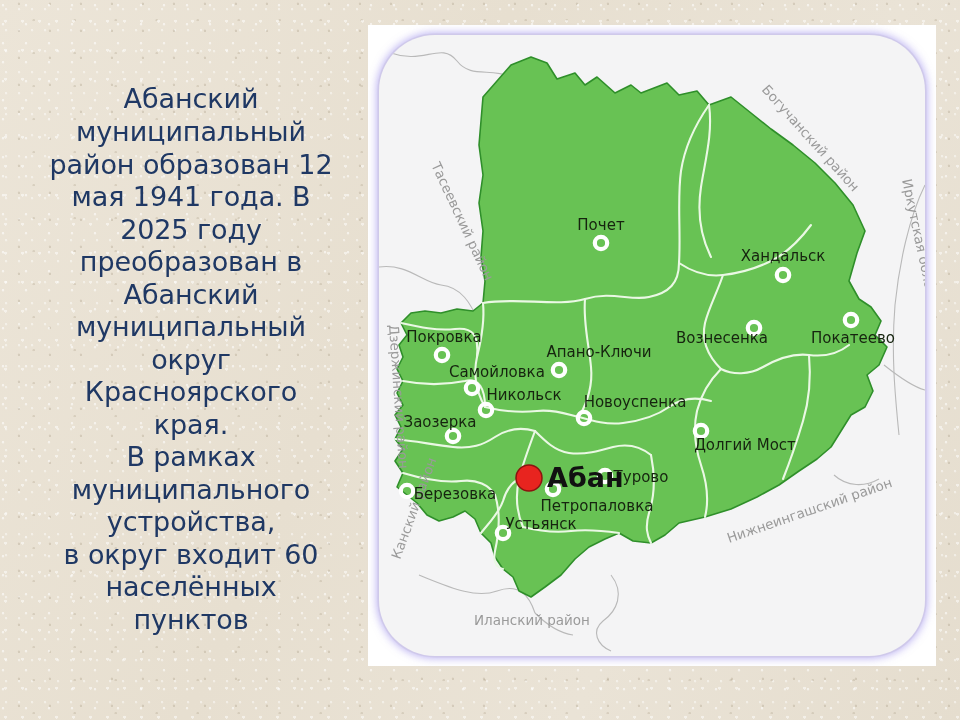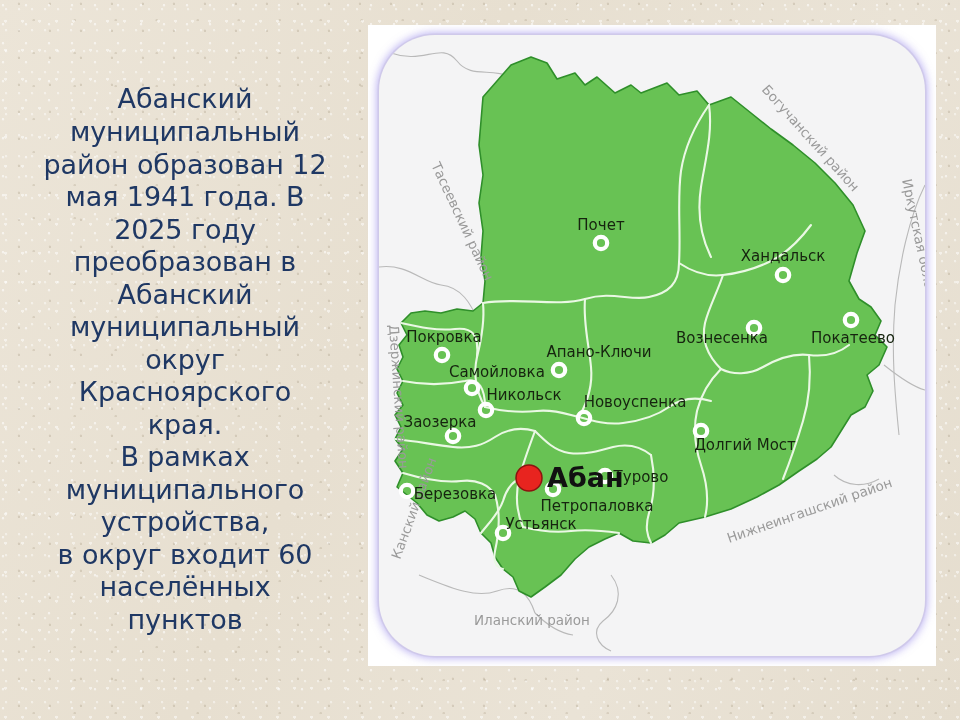--- a/index.html
+++ b/index.html
@@ -19,21 +19,21 @@
       radial-gradient(circle at 33% 73%, rgba(255,255,255,.5) 0 1.3px, transparent 1.7px),
       radial-gradient(circle at 82% 61%, rgba(150,135,110,.22) 0 1px, transparent 1.4px),
       radial-gradient(circle at 47% 44%, rgba(255,255,255,.45) 0 1px, transparent 1.5px),
       linear-gradient(115deg,#ece5d8 0%,#e7dfd0 40%,#eae3d6 70%,#e5ddce 100%);
     background-size:23px 19px,31px 27px,17px 29px,41px 33px,13px 21px,100% 100%;
     pointer-events:none;
   }
 
   
   #text-panel{
-    position:absolute;left:4px;top:0;width:362px;height:720px;
+    position:absolute;left:10px;top:0;width:362px;height:720px;
     display:flex;align-items:center;justify-content:center;
     box-sizing:border-box;padding:0 14px;
   }
   #description-text{
     color:#1f3864;
     font-size:27px;
     line-height:1.205;
     text-align:center;
     white-space:pre-line;
     letter-spacing:-0.1px;

